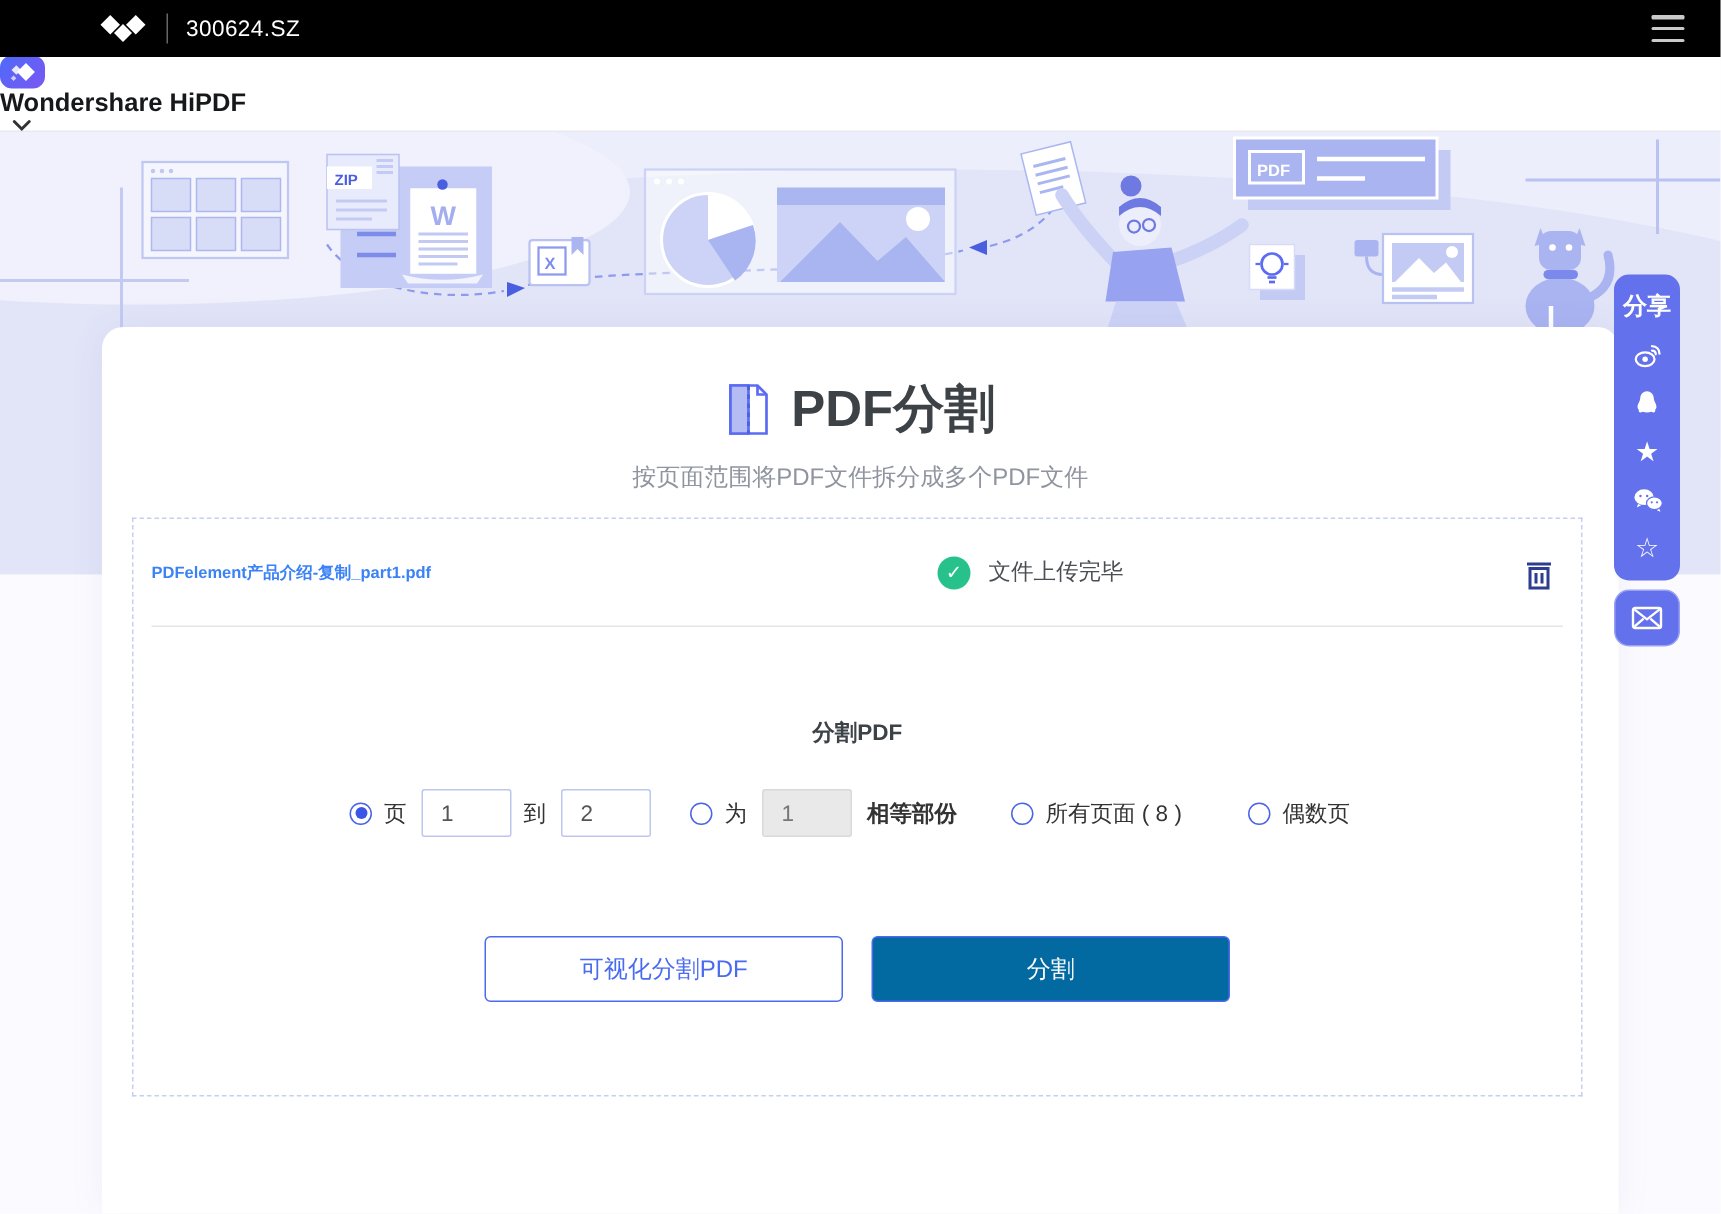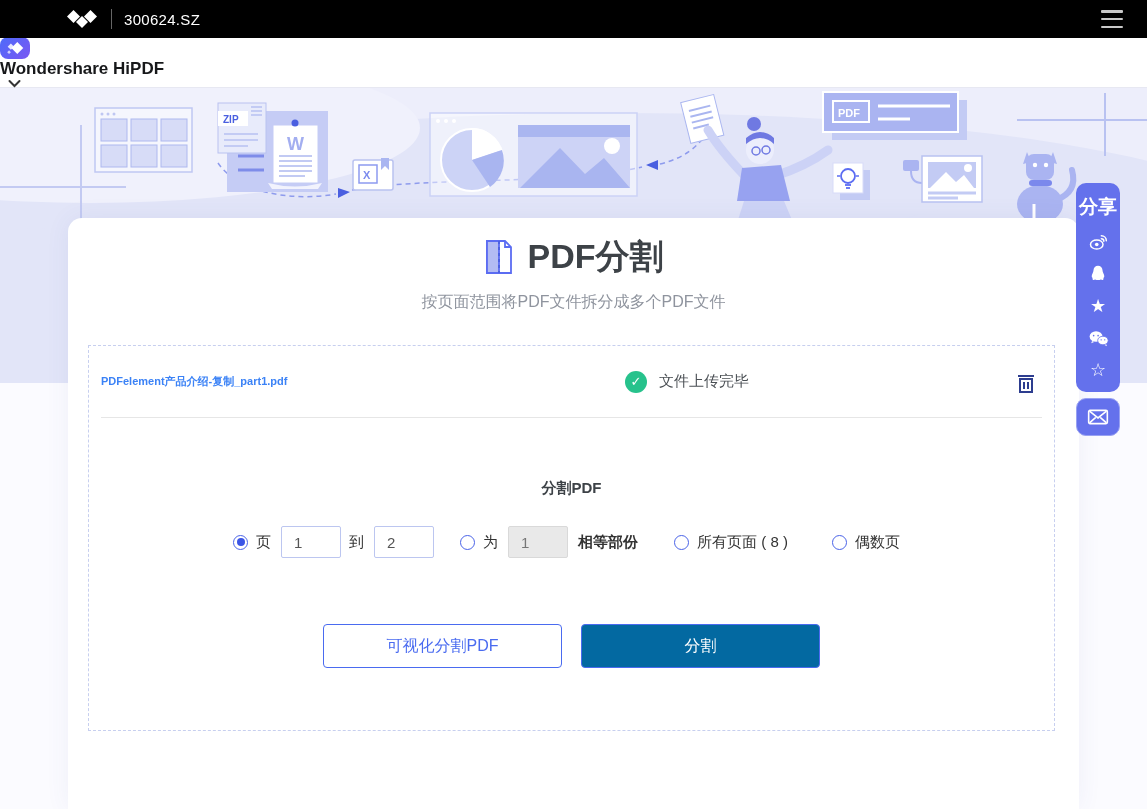--- a/index.html
+++ b/index.html
@@ -26,30 +26,30 @@
   .brandbar .chev { margin-left:8px; display:flex; }
 
   
   .hero { position:absolute; left:0; top:88px; width:1147px; height:295px; background:#edeefb;
           overflow:hidden; z-index:1; }
 
   
   .sharewrap { position:absolute; right:27px; top:183px; width:44px; z-index:20; }
   .sharepanel { background:#6471ec; border-radius:10px; padding:9px 0 6px 0;
                 display:flex; flex-direction:column; align-items:center; }
-  .sharepanel .slabel { color:#fff; font-size:19px; font-weight:bold; padding:2px 0 6px 0; }
+  .sharepanel .slabel { color:#fff; font-size:16px; font-weight:bold; padding:2px 0 6px 0; }
   .sicon { width:44px; height:32px; display:flex; align-items:center; justify-content:center;
            cursor:pointer; color:#fff; font-size:18px; line-height:1; }
   .mailbtn { margin-top:6px; height:38px; background:#6471ec; border:1px solid #98a1f2;
              border-radius:10px; display:flex; align-items:center; justify-content:center; cursor:pointer; }
 
   
   .card { position:absolute; left:68px; top:218px; width:1011px; height:591px; background:#fff;
           border-radius:14px 14px 0 0; box-shadow:0 0 24px rgba(70,80,160,.07); z-index:5; }
-  .titlerow { display:flex; align-items:center; justify-content:center; padding-top:16px; }
+  .titlerow { display:flex; align-items:center; justify-content:center; padding-top:32px; }
   .titlerow .ptitle { font-size:34px; font-weight:bold; color:#3d4247; margin-left:14px; }
   .subtitle { text-align:center; font-size:16px; color:#8f949e; margin-top:12px; }
 
   .dropzone { position:absolute; left:20px; top:127px; width:967px; height:386px;
               border:1px dashed #c7cfef; }
   .filerow { position:relative; height:72px; display:flex; align-items:center;
              border-bottom:1px solid #e6e6e6; margin:0 12px; }
   .fname { font-size:11px; font-weight:bold; color:#3b82f6; }
   .fstatus { position:absolute; left:524px; display:flex; align-items:center; }
   .checkcircle { width:22px; height:22px; border-radius:50%; background:#27c28c; color:#fff;

